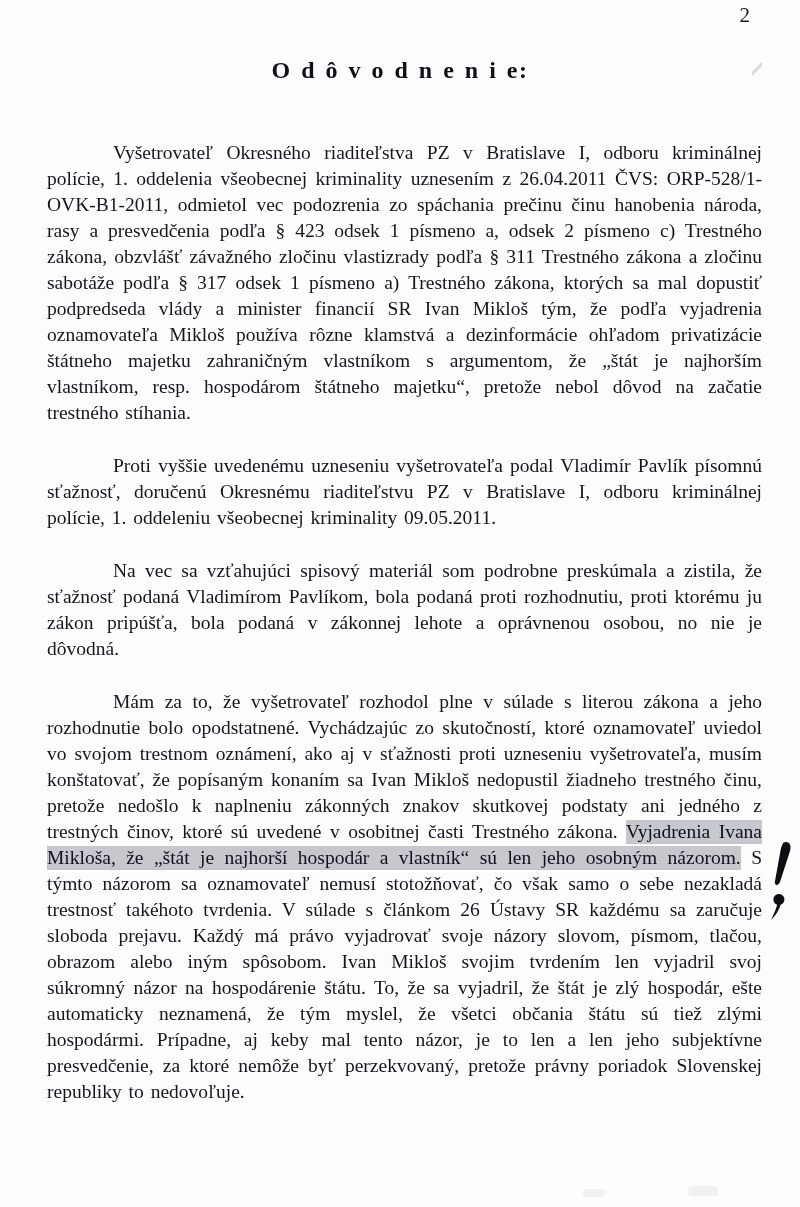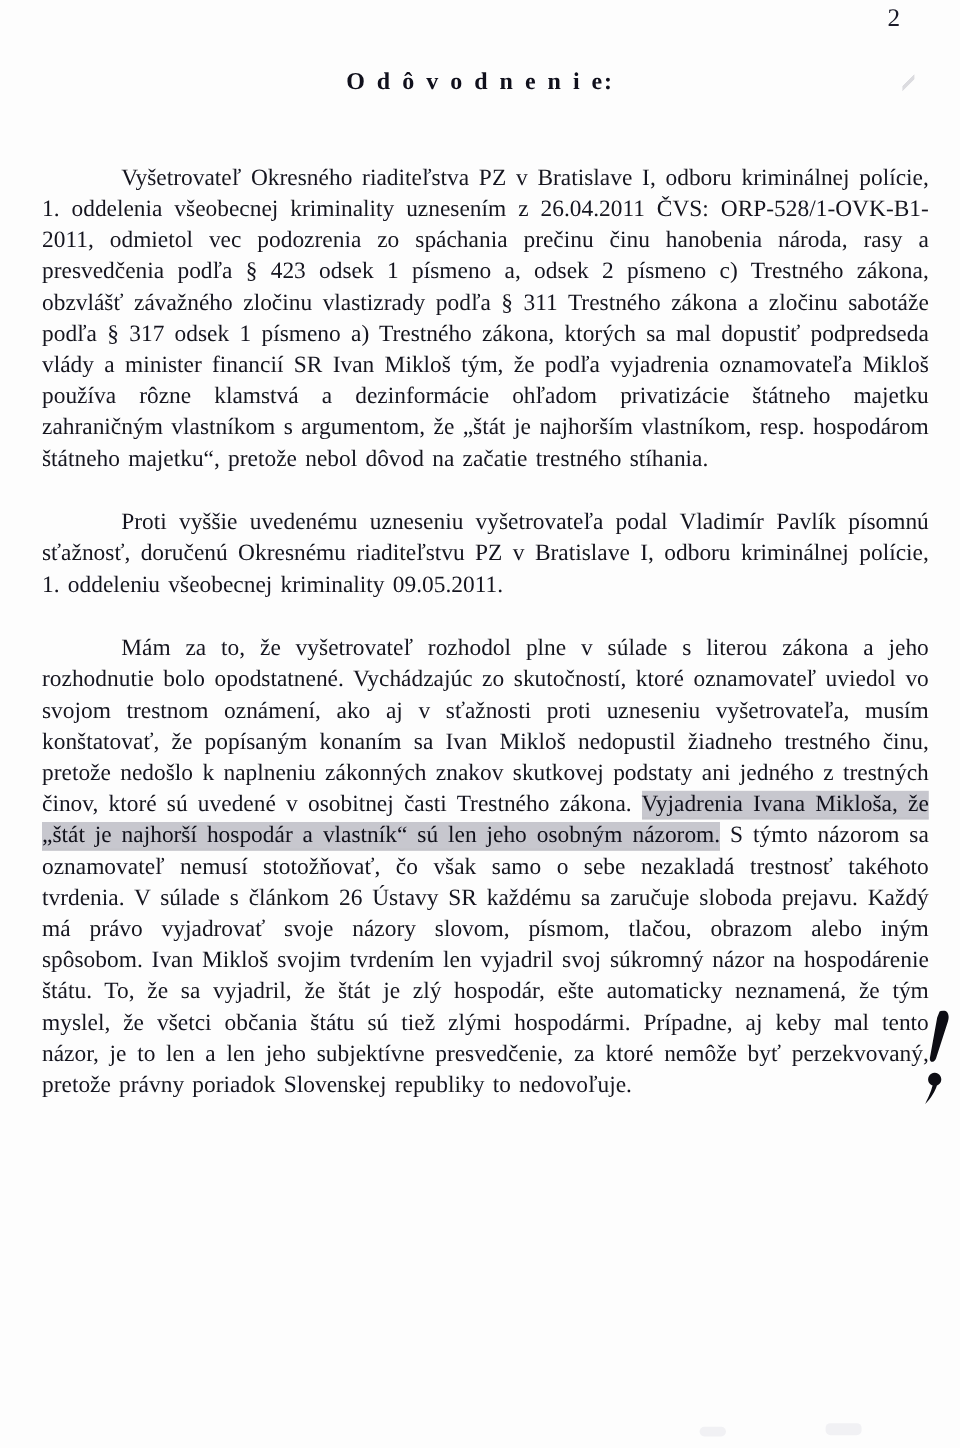--- a/index.html
+++ b/index.html
@@ -17,31 +17,31 @@
     position: absolute;
     top: 3px;
     right: 50px;
     font-size: 21px;
     color: #1a1a28;
   }
   .heading {
     margin: 0;
     padding-top: 57px;
     text-align: center;
-    font-size: 20px;
+    font-size: 24px;
     font-weight: bold;
     letter-spacing: 1.5px;
     word-spacing: 2px;
     color: #10101c;
   }
   .body-text {
     padding: 0 26px 0 35px;
   }
   .body-text p {
-    margin: 0;
+    margin: 12px;
     font-size: 19.5px;
     line-height: 26px;
     text-align: justify;
     text-indent: 66px;
     word-spacing: 2px;
   }
   .body-text p.first { margin-top: 56px; }
   .body-text p + p { margin-top: 27px; }
   mark.gray-highlight {
     background: #c7c7ce;
@@ -82,20 +82,21 @@
   <div class="faint-slash"></div>
 
   <h1 class="heading">O d ô v o d n e n i e:</h1>
 
   <div class="body-text">
 
     <p class="first">Vyšetrovateľ Okresného riaditeľstva PZ v Bratislave I, odboru kriminálnej polície, 1. oddelenia všeobecnej kriminality uznesením z 26.04.2011 ČVS: ORP-528/1-OVK-B1-2011, odmietol vec podozrenia zo spáchania prečinu činu hanobenia národa, rasy a presvedčenia podľa § 423 odsek 1 písmeno a, odsek 2 písmeno c) Trestného zákona, obzvlášť závažného zločinu vlastizrady podľa § 311 Trestného zákona a zločinu sabotáže podľa § 317 odsek 1 písmeno a) Trestného zákona, ktorých sa mal dopustiť podpredseda vlády a minister financií SR Ivan Mikloš tým, že podľa vyjadrenia oznamovateľa Mikloš používa rôzne klamstvá a dezinformácie ohľadom privatizácie štátneho majetku zahraničným vlastníkom s argumentom, že „štát je najhorším vlastníkom, resp. hospodárom štátneho majetku“, pretože nebol dôvod na začatie trestného stíhania.</p>
 
     <p>Proti vyššie uvedenému uzneseniu vyšetrovateľa podal Vladimír Pavlík písomnú sťažnosť, doručenú Okresnému riaditeľstvu PZ v Bratislave I, odboru kriminálnej polície, 1. oddeleniu všeobecnej kriminality 09.05.2011.</p>
 
+    <p>Na vec sa vzťahujúci spisový materiál som podrobne preskúmala a zistila, že sťažnosť podaná Vladimírom Pavlíkom, bola podaná proti rozhodnutiu, proti ktorému ju zákon pripúšťa, bola podaná v zákonnej lehote a oprávnenou osobou, no nie je dôvodná.</p>
 
     <p><span>Mám za to, že vyšetrovateľ rozhodol plne v súlade s literou zákona a jeho rozhodnutie bolo opodstatnené. Vychádzajúc zo skutočností, ktoré oznamovateľ uviedol vo svojom trestnom oznámení, ako aj v sťažnosti proti uzneseniu vyšetrovateľa, musím konštatovať, že popísaným konaním sa Ivan Mikloš nedopustil žiadneho trestného činu, pretože nedošlo k naplneniu zákonných znakov skutkovej podstaty ani jedného z trestných činov, ktoré sú uvedené v osobitnej časti Trestného zákona. </span><mark class="gray-highlight">Vyjadrenia Ivana Mikloša, že „štát je najhorší hospodár a vlastník“ sú len jeho osobným názorom.</mark><span> S týmto názorom sa oznamovateľ nemusí stotožňovať, čo však samo o sebe nezakladá trestnosť takéhoto tvrdenia. V súlade s článkom 26 Ústavy SR každému sa zaručuje sloboda prejavu. Každý má právo vyjadrovať svoje názory slovom, písmom, tlačou, obrazom alebo iným spôsobom. Ivan Mikloš svojim tvrdením len vyjadril svoj súkromný názor na hospodárenie štátu. To, že sa vyjadril, že štát je zlý hospodár, ešte automaticky neznamená, že tým myslel, že všetci občania štátu sú tiež zlými hospodármi. Prípadne, aj keby mal tento názor, je to len a len jeho subjektívne presvedčenie, za ktoré nemôže byť perzekvovaný, pretože právny poriadok Slovenskej republiky to nedovoľuje.</span></p>
 
   </div>
 
   <svg class="margin-marks" viewBox="0 0 28 82" xmlns="http://www.w3.org/2000/svg">
     <path d="M15 1 C20 -2 24 2 22 9 L12 40 C10.5 44 6 44 7 39 L13 6 Z" fill="#0d0d14"></path>
     <path d="M11 52 a5.5 5.5 0 1 1 -0.2 0 Z M13 62 C11 68 8 73 3 78 C6.5 71 8.5 66 9.5 61 Z" fill="#0d0d14"></path>
   </svg>
 

